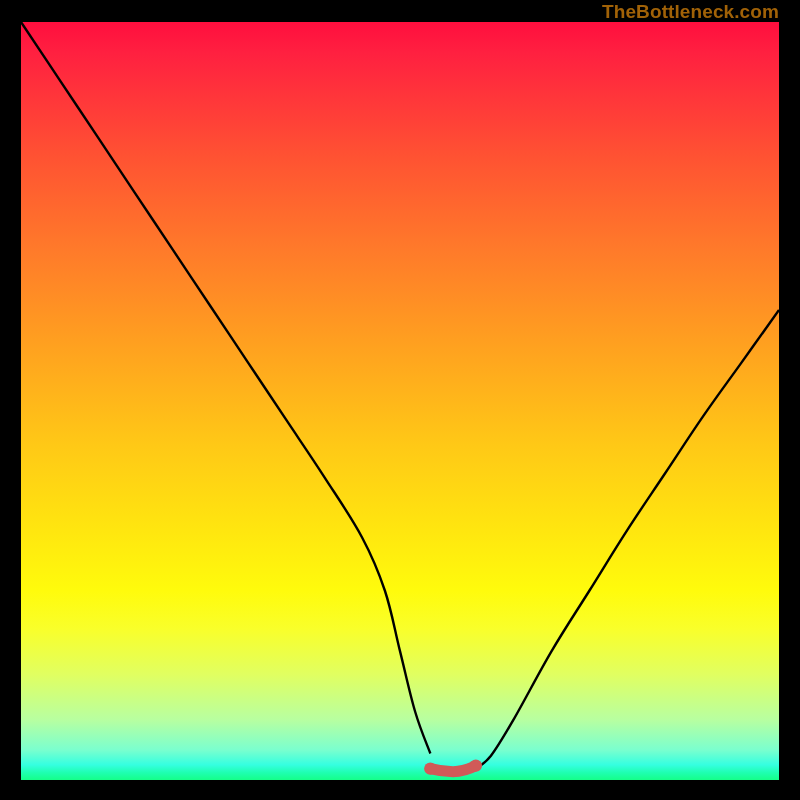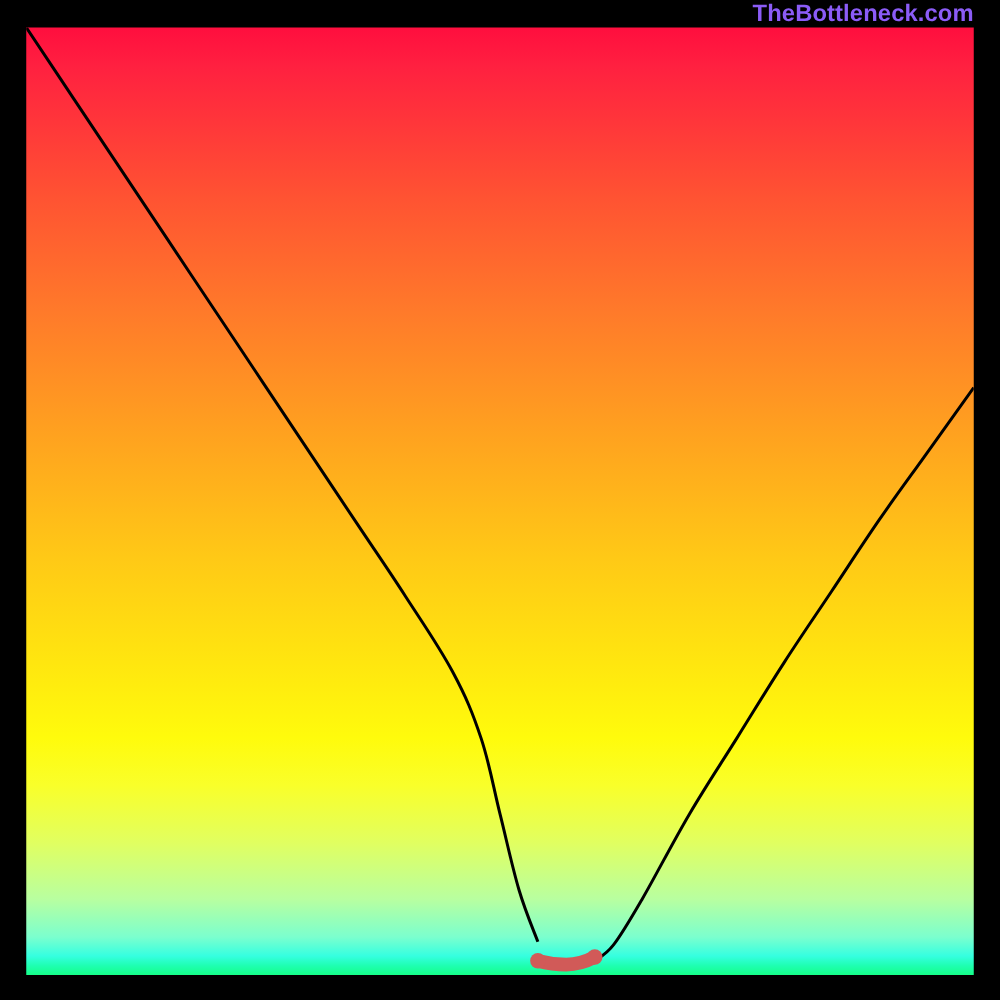--- a/index.html
+++ b/index.html
@@ -49,21 +49,21 @@
     height: 758px;
     pointer-events: none;
   }
   .watermark {
     position: absolute;
     top: 1px;
     right: 21px;
     font-family: Arial, Helvetica, sans-serif;
     font-size: 19px;
     font-weight: 600;
-    color: #8b5cf6;
+    color: #a16207;
     letter-spacing: 0.1px;
   }
 </style>
 </head>
 <body>
 
 <div class="chart-container">
   <div class="plot-bg"></div>
   <svg class="curve-layer" viewBox="0 0 758 758" preserveAspectRatio="none">
     <path fill="none" stroke="#000000" stroke-width="2.4" d="M 0 0 C 6.821999999999999 10.233000000000004, 24.256 36.384000000000015, 37.9 56.85000000000002 C 51.544 77.31600000000003, 62.15599999999999 93.23400000000007, 75.8 113.70000000000005 C 89.444 134.16600000000003, 100.05600000000001 150.08399999999997, 113.7 170.54999999999995 C 127.344 191.01599999999993, 137.956 206.93399999999997, 151.6 227.39999999999998 C 165.244 247.86599999999999, 175.856 263.784, 189.5 284.25 C 203.144 304.716, 213.756 320.63399999999996, 227.4 341.09999999999997 C 241.044 361.566, 251.656 377.484, 265.3 397.95 C 278.944 418.416, 289.556 433.6518, 303.2 454.8 C 316.844 475.94820000000004, 330.18480000000005 494.97400000000005, 341.1 515.44 C 352.0152 535.9060000000001, 357.018 548.034, 363.84 568.5 C 370.662 588.966, 373.5424 607.3096, 379 629.14 C 384.4576 650.9703999999999, 388.7024 671.3606, 394.16 689.78 C 399.61760000000004 708.1994, 406.5912000000001 723.9658000000001, 409.32000000000005 731.47" id="curve-left"></path>

